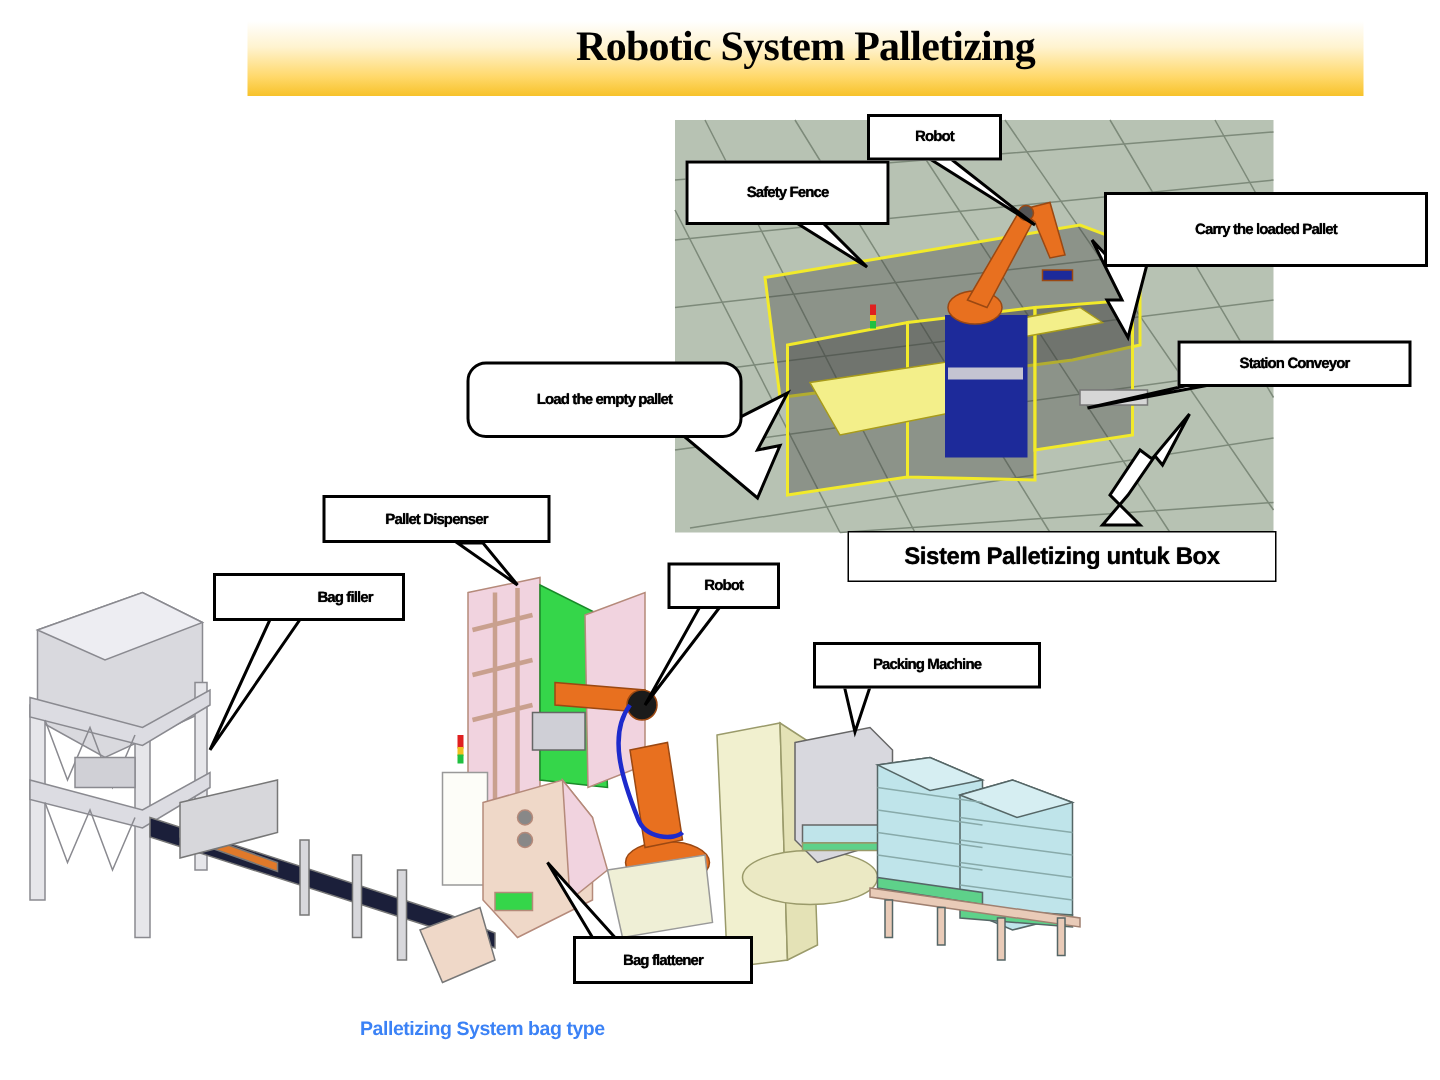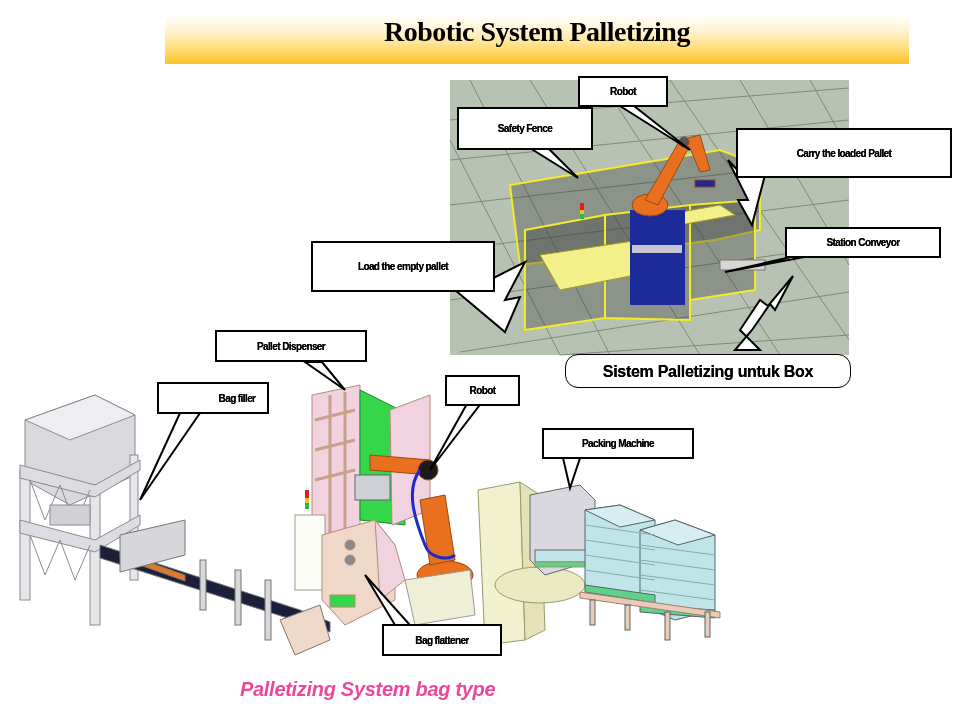--- a/index.html
+++ b/index.html
@@ -6,21 +6,21 @@
   body{width:960px;height:720px;background:#ffffff;position:relative;overflow:hidden;font-family:"Liberation Sans",sans-serif;}
   .title-banner{position:absolute;left:165px;top:14px;width:744px;height:50px;
     background:linear-gradient(to bottom,#ffffff 0%,#fff3cf 35%,#ffd869 75%,#f7c22a 100%);}
   .title-text{position:absolute;left:0;top:2px;width:100%;text-align:center;
     font-family:"Liberation Serif",serif;font-weight:bold;font-size:28px;letter-spacing:-0.5px;color:#000;}
   .callout{position:absolute;background:#fff;border:2px solid #000;box-sizing:border-box;
     font-weight:bold;font-size:10px;letter-spacing:-0.6px;color:#000;text-align:center;
     display:flex;align-items:center;justify-content:center;line-height:19px;z-index:5;
     text-shadow:0 0 0.5px #000;}
   .callout.big{font-size:16px;letter-spacing:-0.3px;}
-  .caption{position:absolute;font-weight:bold;font-size:20px;color:#ec4899;letter-spacing:-0.3px;font-style:italic;}
+  .caption{position:absolute;font-weight:bold;font-size:13px;color:#3b82f6;letter-spacing:-0.3px;}
   svg{position:absolute;left:0;top:0;}
 </style>
 </head>
 <body>
 
 <div class="title-banner">
   <div class="title-text">Robotic System Palletizing</div>
 </div>
 
 <svg width="960" height="720">
@@ -145,22 +145,22 @@
     <polygon points="468,402 482,402 430,470"></polygon>
     <polygon points="563,458 580,458 570,488"></polygon>
     <polygon points="395,625 410,625 365,575"></polygon>
   </g>
 </svg>
 
 <div class="callout" style="left:578px;top:76px;width:90px;height:31px;">Robot</div>
 <div class="callout" style="left:457px;top:107px;width:136px;height:43px;padding:0 20px;">Safety Fence</div>
 <div class="callout" style="left:736px;top:128px;width:216px;height:50px;padding:0 37px;">Carry the loaded Pallet</div>
 <div class="callout" style="left:785px;top:227px;width:156px;height:31px;">Station Conveyor</div>
-<div class="callout" style="left:311px;top:241px;width:184px;height:51px;padding:0 30px;">Load the empty pallet</div>
-<div class="callout big" style="left:565px;top:354px;width:286px;height:34px;border-width:1px;border-radius:13px;">Sistem Palletizing untuk Box</div>
+<div class="callout" style="left:311px;top:241px;width:184px;height:51px;padding:0 30px;border-radius:13px;">Load the empty pallet</div>
+<div class="callout big" style="left:565px;top:354px;width:286px;height:34px;border-width:1px;">Sistem Palletizing untuk Box</div>
 
 <div class="callout" style="left:215px;top:330px;width:152px;height:32px;">Pallet Dispenser</div>
-<div class="callout" style="left:157px;top:382px;width:112px;height:32px;padding-left:48px;">Bag filler</div>
+<div class="callout" style="left:142px;top:382px;width:128px;height:32px;padding-left:48px;">Bag filler</div>
 <div class="callout" style="left:445px;top:375px;width:75px;height:31px;">Robot</div>
 <div class="callout" style="left:542px;top:428px;width:152px;height:31px;">Packing Machine</div>
 <div class="callout" style="left:382px;top:624px;width:120px;height:32px;">Bag flattener</div>
 
 <div class="caption" style="left:240px;top:678px;">Palletizing System bag type</div>
 
 </body></html>

